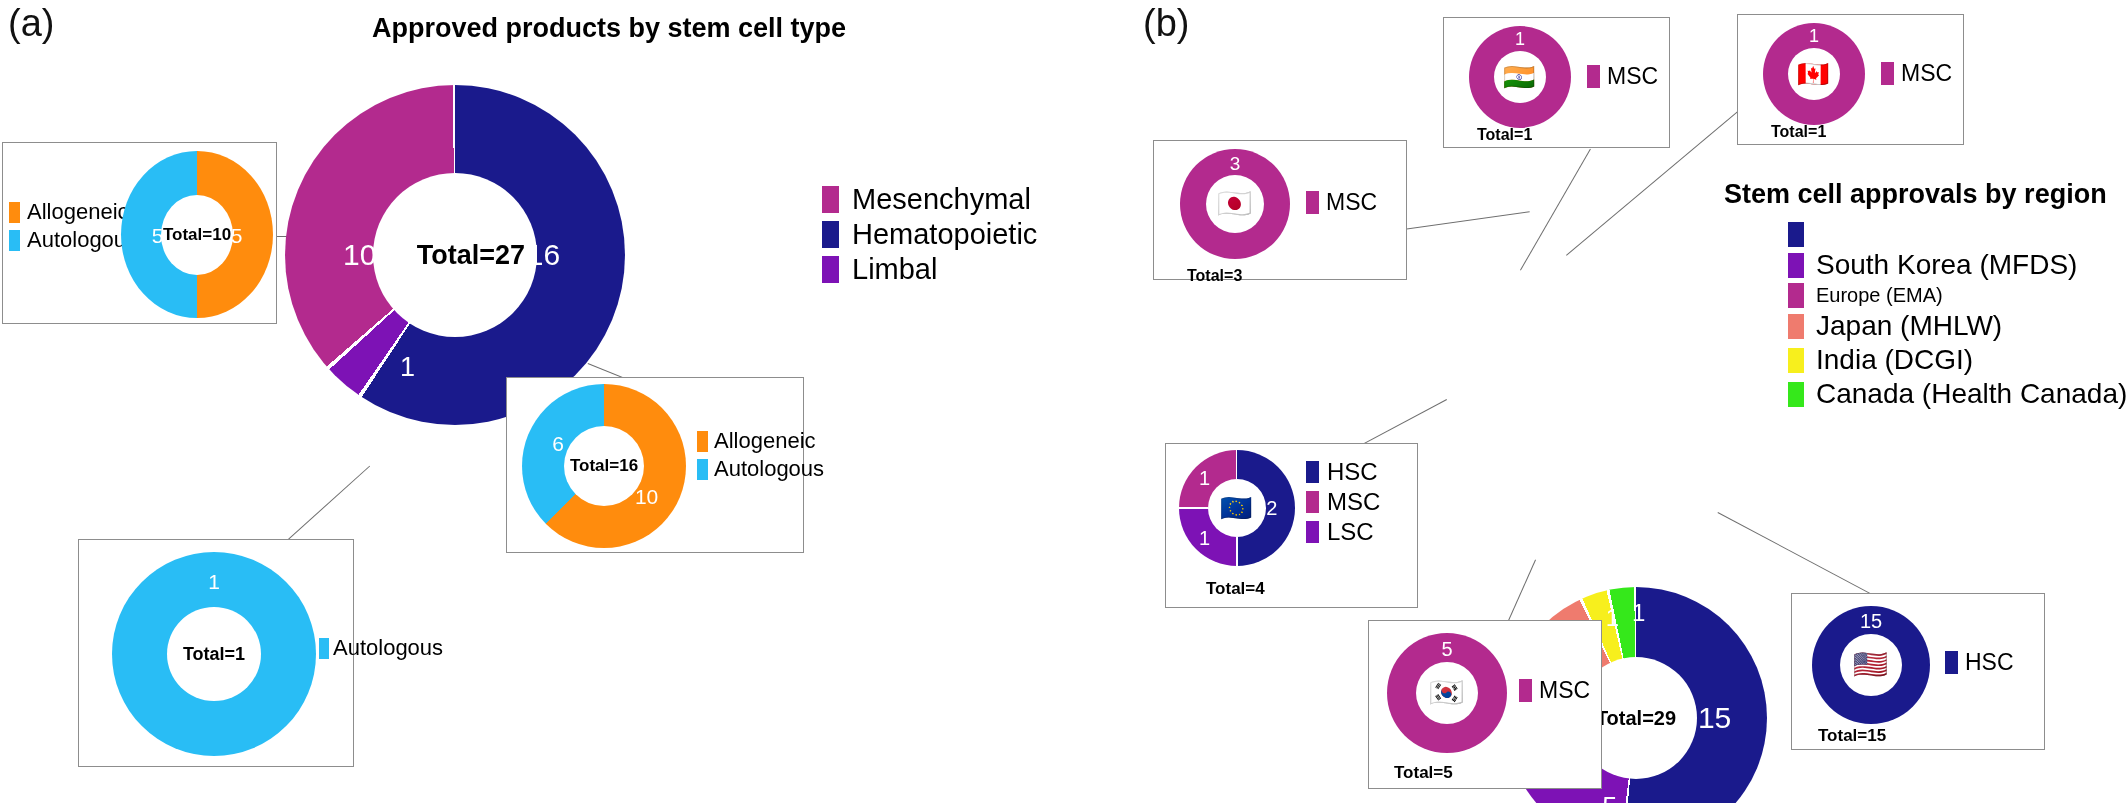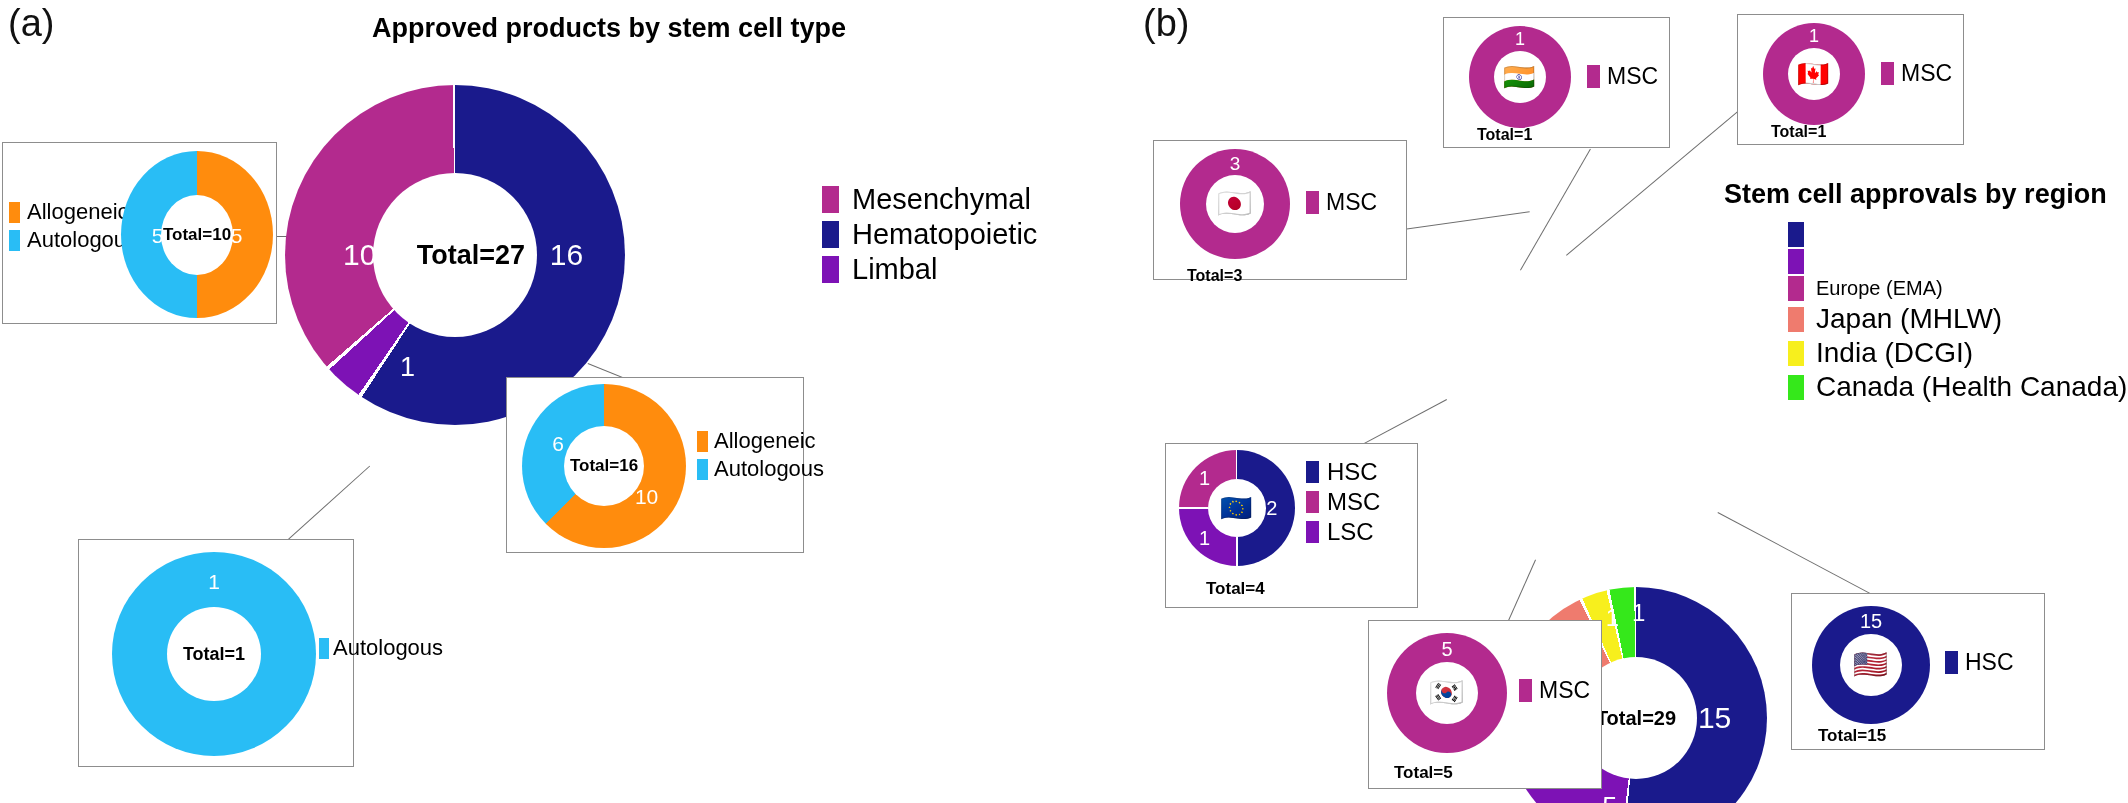--- a/index.html
+++ b/index.html
@@ -40,21 +40,21 @@
      background:conic-gradient(from 0deg,
         #1a1a8c 0deg 213.3deg,
         #ffffff 213.3deg 214.6deg,
         #7d12b5 214.6deg 227.7deg,
         #ffffff 227.7deg 229.0deg,
         #b32a8e 229.0deg 359.2deg,
         #ffffff 359.2deg 360deg);">
   <div class="hole" style="width:164px;height:164px;">
     <span class="hole-label" style="font-size:27px;margin-left:32px;">Total=27</span>
   </div>
-  <span class="slice-val" style="left:76%;top:50%;font-size:30px;margin-left:23px;">16</span>
+  <span class="slice-val" style="left:76%;top:50%;font-size:30px;">16</span>
   <span class="slice-val" style="left:22%;top:50%;font-size:30px;">10</span>
   <span class="slice-val" style="left:36%;top:83%;font-size:27px;">1</span>
 </div>
 
 <div class="legend" style="left:822px;top:183px;">
   <div class="legend-row">
     <span class="swatch" style="width:17px;height:27px;background:#b32a8e;margin-right:13px;"></span>
     <span class="legend-text" style="font-size:29px;">Mesenchymal</span>
   </div>
   <div class="legend-row">
@@ -159,20 +159,21 @@
   <span class="slice-val" style="left:41%;top:12%;font-size:24px;">1</span>
   <span class="slice-val" style="left:51%;top:10%;font-size:24px;">1</span>
 </div>
 
 <div class="legend" style="left:1788px;top:222px;">
   <div class="legend-row">
     <span class="swatch" style="width:16px;height:25px;background:#1a1a8c;margin-right:12px;"></span>
   </div>
   <div class="legend-row">
     <span class="swatch" style="width:16px;height:25px;background:#7d12b5;margin-right:12px;"></span>
+    <span class="legend-text" style="font-size:28px;">South Korea (MFDS)</span>
   </div>
   <div class="legend-row">
     <span class="swatch" style="width:16px;height:25px;background:#b32a8e;margin-right:12px;"></span>
     <span class="legend-text" style="font-size:20px;">Europe (EMA)</span>
   </div>
   <div class="legend-row">
     <span class="swatch" style="width:16px;height:25px;background:#ef7b6e;margin-right:12px;"></span>
     <span class="legend-text" style="font-size:28px;">Japan (MHLW)</span>
   </div>
   <div class="legend-row">

